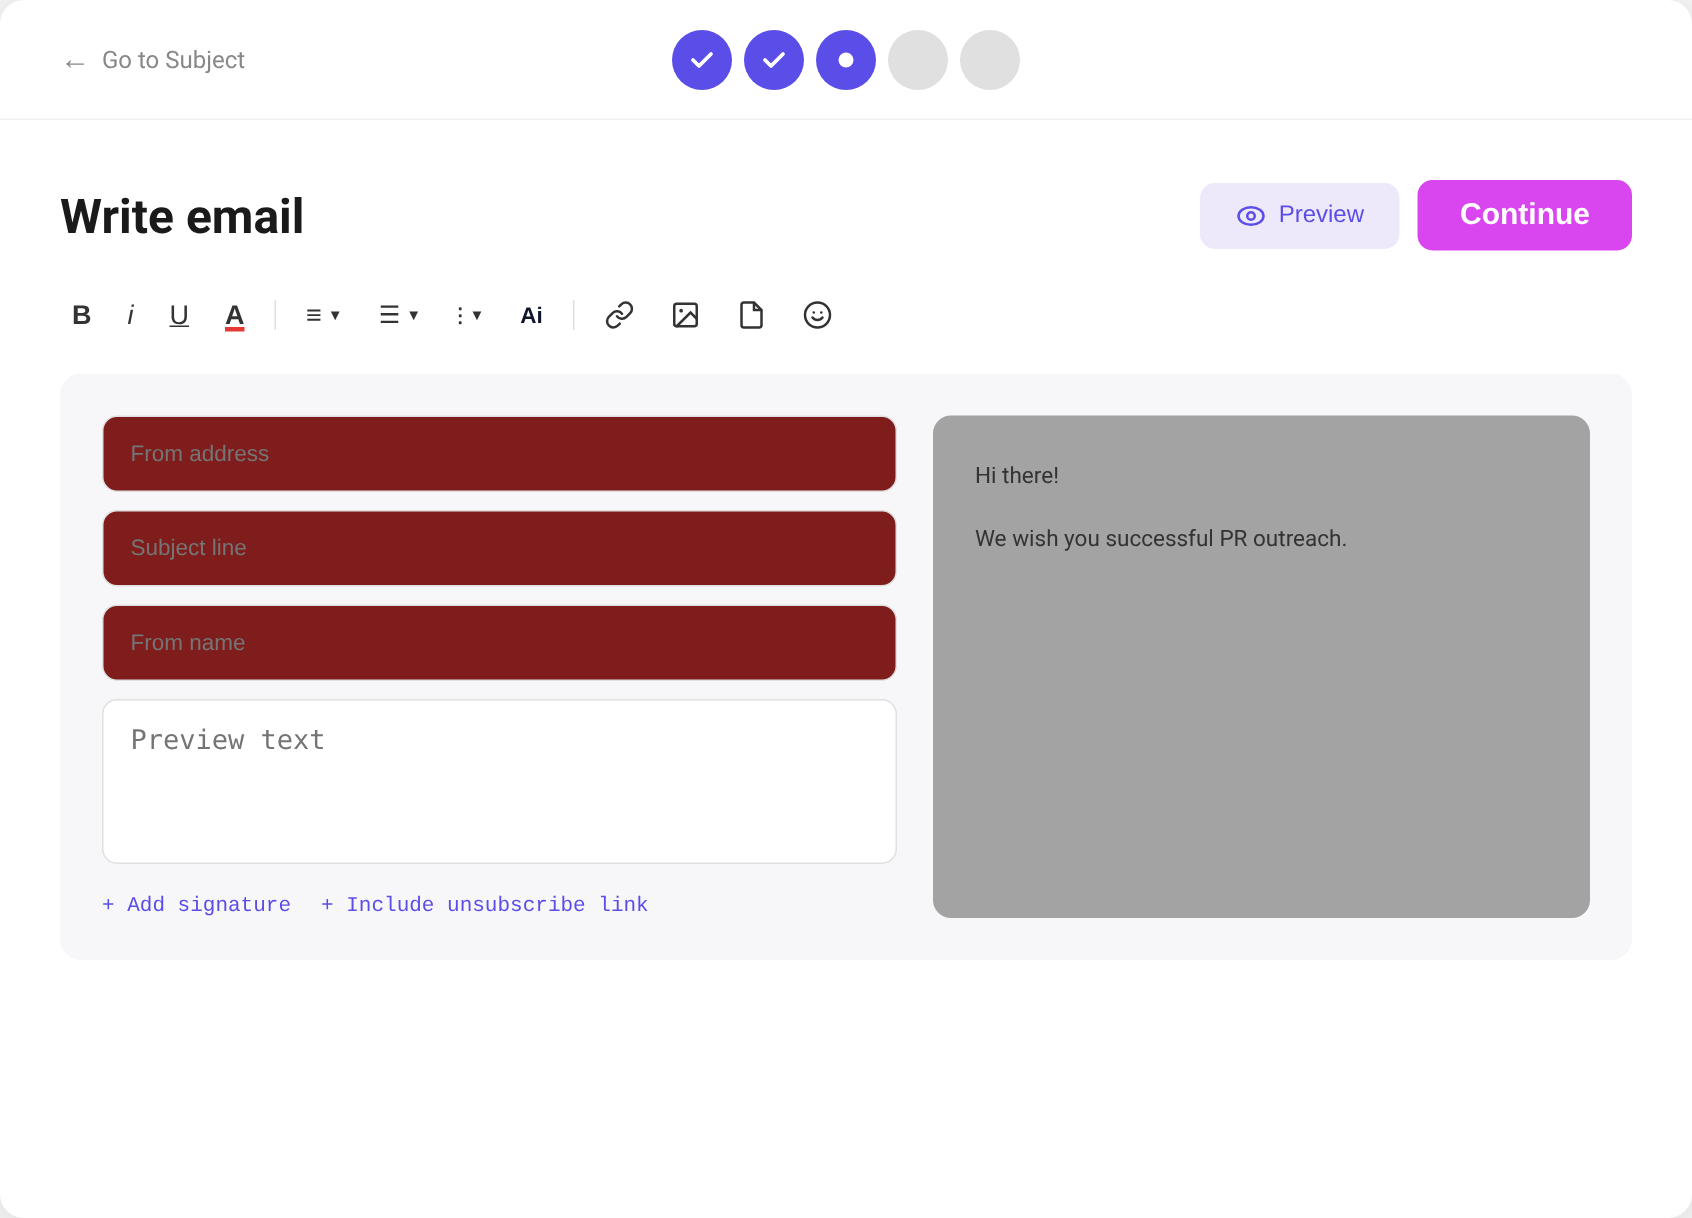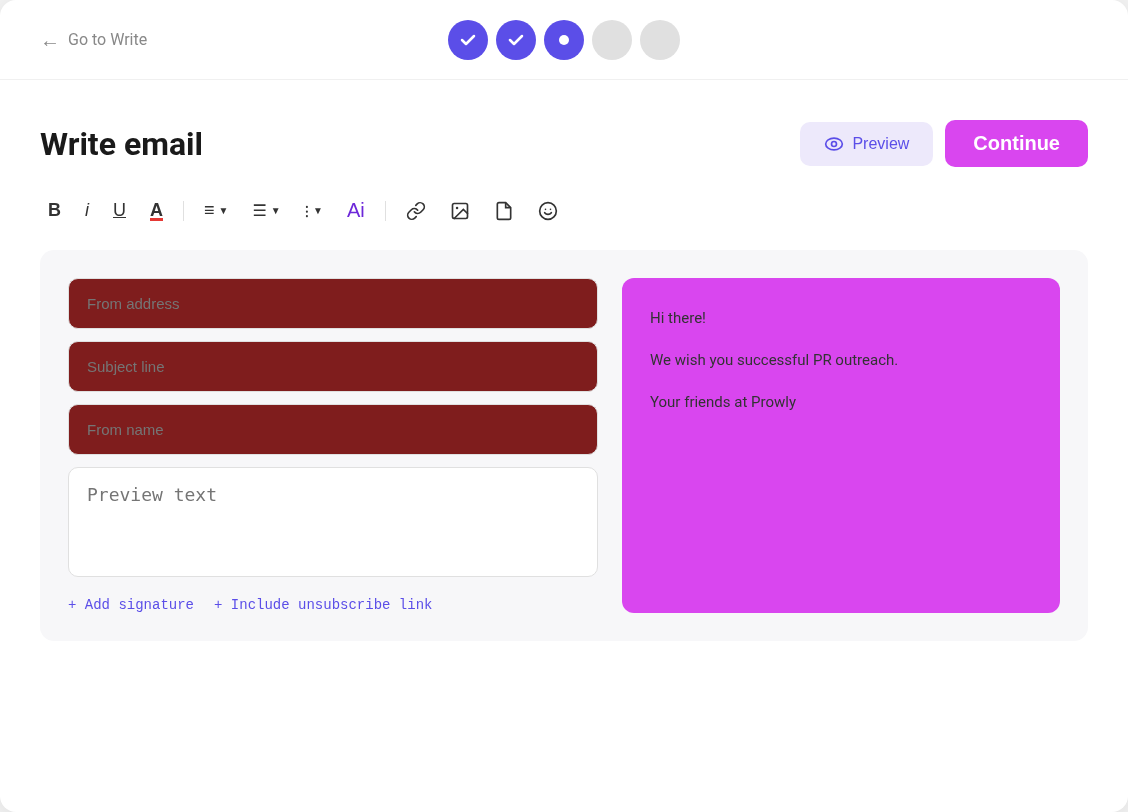--- a/index.html
+++ b/index.html
@@ -183,21 +183,21 @@
       background: none;
       border: none;
       color: #5b4ee8;
       font-size: 14px;
       cursor: pointer;
       font-weight: 500;
       font-family: Liberation Mono, monospace;
     }
     .right-panel {
       flex: 1;
-      background: #d946ef;
+      background: #a3a3a3;
       border-radius: 12px;
       padding: 28px 28px 28px 28px;
       display: flex;
       flex-direction: column;
       gap: 0;
     }
     .email-preview-text {
       font-size: 15px;
       color: #333;
       line-height: 1.6;
@@ -210,21 +210,21 @@
     }
   </style>
 </head>
 <body>
 
 <div class="window">
 
   <div class="header" style="position:relative;">
     <a class="back-nav">
       <span class="back-arrow">←</span>
-      <span>Go to Write</span>
+      <span>Go to Subject</span>
     </a>
 
     <div class="step-indicators">
 
       <div class="step-dot completed">
         <svg viewBox="0 0 20 20" fill="white">
             <polyline points="4,10 8,14 16,6" stroke="white" stroke-width="2.5" fill="none" stroke-linecap="round" stroke-linejoin="round"></polyline>
           </svg>
       </div>
 
@@ -286,21 +286,21 @@
       </button>
       <button class="toolbar-btn">
         <span style="font-size:16px;">☰</span>
         <span class="chevron">▼</span>
       </button>
       <button class="toolbar-btn">
         <span style="font-size:16px;">⁝</span>
         <span class="chevron">▼</span>
       </button>
       <button class="toolbar-btn">
-        <span style="font-size:20px; font-weight:400; color:#6d28d9;">Ai</span>
+        <span style="font-size:15px; font-weight:700; color:#0f172a;">Ai</span>
       </button>
       <div class="toolbar-divider"></div>
       <button class="toolbar-btn">
         <svg width="20" height="20" viewBox="0 0 24 24" fill="none">
             <path d="M10 13a5 5 0 007.54.54l3-3a5 5 0 00-7.07-7.07l-1.72 1.71" stroke="#333" stroke-width="2" stroke-linecap="round"></path>
             <path d="M14 11a5 5 0 00-7.54-.54l-3 3a5 5 0 007.07 7.07l1.71-1.71" stroke="#333" stroke-width="2" stroke-linecap="round"></path>
           </svg>
       </button>
       <button class="toolbar-btn">
         <svg width="20" height="20" viewBox="0 0 24 24" fill="none">
@@ -339,18 +339,17 @@
           <button class="link-btn">
             <span>+ Include unsubscribe link</span>
           </button>
         </div>
       </div>
 
       <div class="right-panel">
         <div class="email-preview-text">
           <p>Hi there!</p>
           <p>We wish you successful PR outreach.</p>
-          <p>Your friends at Prowly</p>
         </div>
       </div>
     </div>
   </div>
 </div>
 
 </body></html>

